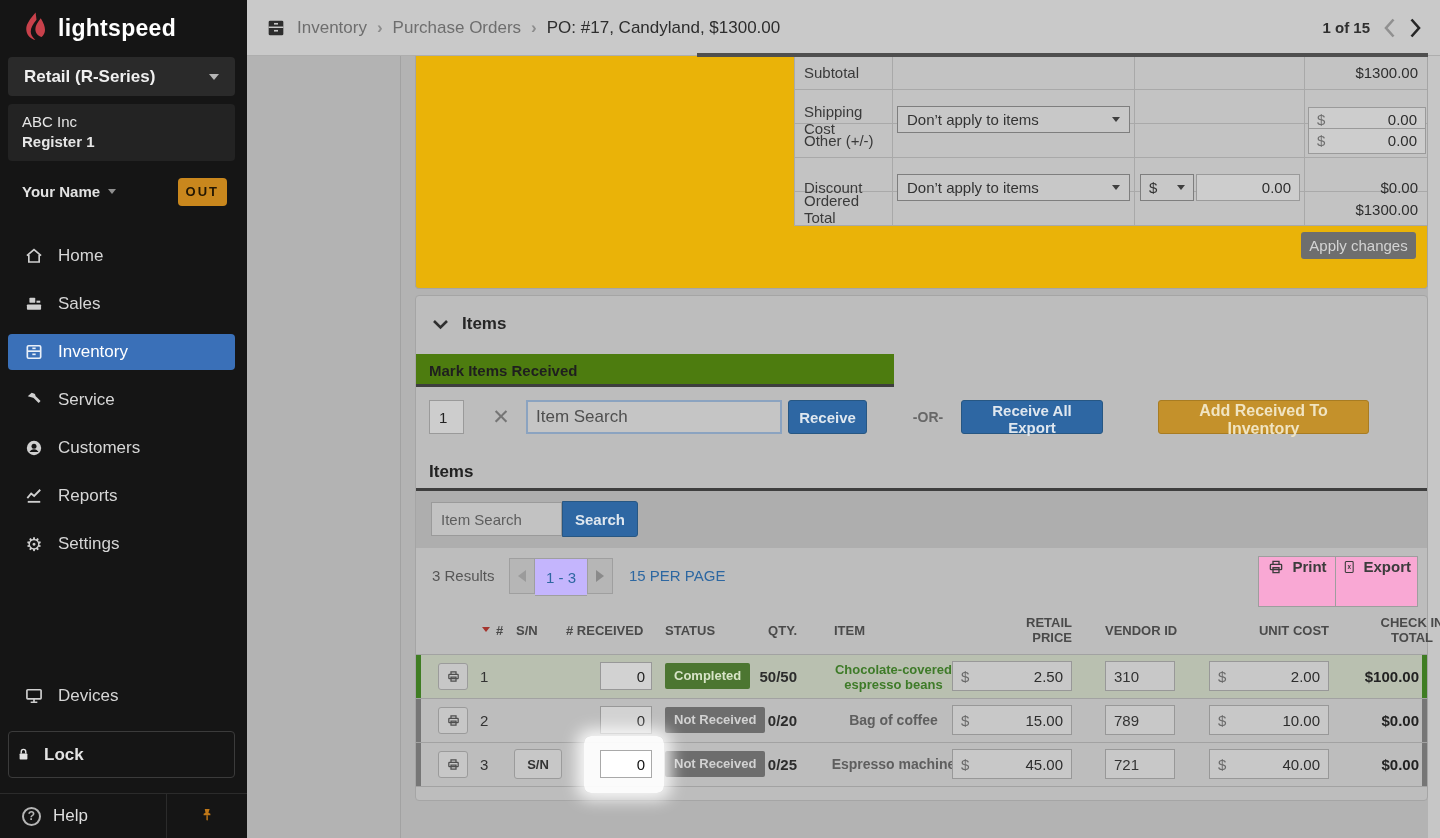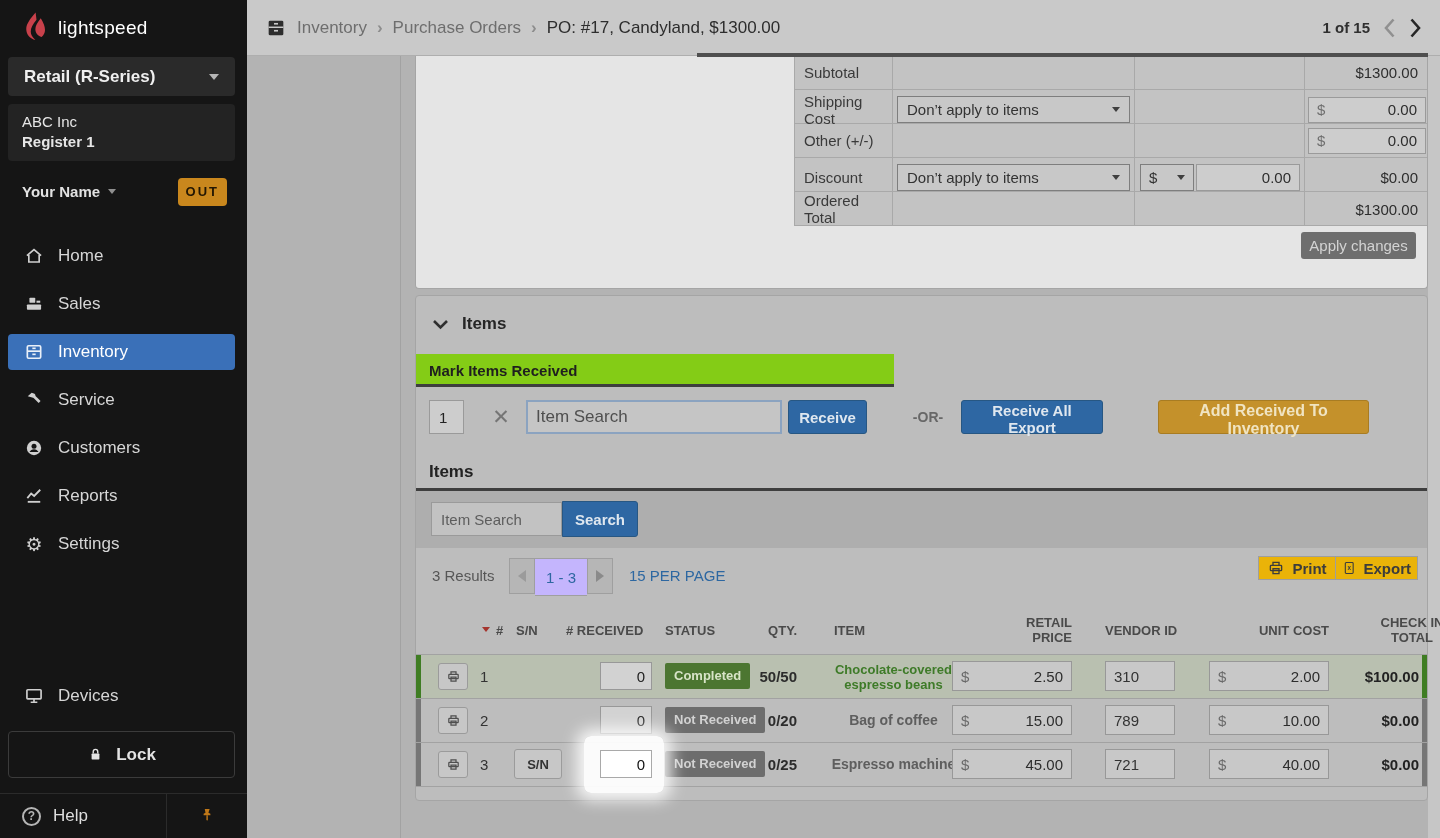--- a/index.html
+++ b/index.html
@@ -1,21 +1,21 @@
 <!DOCTYPE html>
 <html><head>
 <meta charset="utf-8">
 <style>
   html,body{margin:0;padding:0;background:#888;}
   #app{position:relative;width:1440px;height:838px;overflow:hidden;
        font-family:"Liberation Sans",sans-serif;-webkit-font-smoothing:antialiased;}
   
   .sidebar{position:absolute;left:0;top:0;width:247px;height:838px;background:#151515;color:#d9d9d9;}
   .logo{position:absolute;left:20px;top:10px;display:flex;align-items:center;gap:8px;cursor:pointer;}
-  .logo-text{color:#fff;font-size:19px;font-weight:normal;letter-spacing:.3px;}
+  .logo-text{color:#fff;font-size:23px;font-weight:bold;letter-spacing:.3px;}
   .prod-sel{position:absolute;left:8px;top:57px;width:227px;height:39px;background:#2a2a2a;border-radius:4px;
             display:flex;align-items:center;justify-content:space-between;padding:0 16px;box-sizing:border-box;cursor:pointer;}
   .prod-sel span.lbl{font-size:17px;font-weight:bold;color:#efefef;}
   .tri-dn{width:0;height:0;border-left:5px solid transparent;border-right:5px solid transparent;border-top:6px solid #b5b5b5;}
   .acct{position:absolute;left:8px;top:104px;width:227px;height:57px;background:#232323;border-radius:4px;
         padding:8px 14px;box-sizing:border-box;font-size:15px;line-height:20px;color:#e6e6e6;cursor:pointer;}
   .acct .b{font-weight:bold;}
   .user-row{position:absolute;left:22px;top:177px;width:205px;height:29px;display:flex;align-items:center;}
   .user-name{font-size:15px;font-weight:bold;color:#e2e2e2;display:flex;align-items:center;gap:8px;cursor:pointer;}
   .user-name .tri-dn{border-top-color:#8f8f8f;border-left-width:4px;border-right-width:4px;border-top-width:5px;}
@@ -24,21 +24,21 @@
   .nav{position:absolute;left:8px;top:238px;width:227px;}
   .nav-item{height:36px;margin-bottom:12px;display:flex;align-items:center;border-radius:4px;cursor:pointer;color:#cfcfcf;}
   .nav-item .ic{width:20px;height:20px;margin:0 14px 0 16px;display:flex;align-items:center;justify-content:center;flex:none;}
   .nav-item .nl{font-size:17px;color:#d6d6d6;}
   .nav-item.active{background:#3a70b8;}
   .nav-item.active .nl{color:#fff;}
   .nav-item.active .ic{color:#eaf0f8;}
   .gear-glyph{font-family:"DejaVu Sans",sans-serif;font-size:19px;line-height:20px;color:#cfcfcf;}
   .devices-item{position:absolute;left:8px;top:678px;width:227px;}
   .lock-btn{position:absolute;left:8px;top:731px;width:227px;height:47px;background:transparent;border:1px solid #3b3b3b;
-            border-radius:4px;display:flex;align-items:center;justify-content:center;gap:12px;color:#e3e3e3;
+            border-radius:4px;display:flex;align-items:center;gap:12px;color:#e3e3e3;
             font-size:17px;font-weight:bold;font-family:inherit;cursor:pointer;}
   .bottom-bar{position:absolute;left:0;bottom:0;width:247px;height:44px;border-top:1px solid #2b2b2b;display:flex;align-items:center;}
   .help-area{display:flex;align-items:center;gap:12px;padding-left:22px;width:144px;cursor:pointer;}
   .help-circ{width:19px;height:19px;border:2px solid #b5b5b5;border-radius:50%;color:#b5b5b5;font-size:12px;font-weight:bold;
              display:flex;align-items:center;justify-content:center;box-sizing:border-box;}
   .help-lbl{font-size:17px;color:#dedede;}
   .bb-div{width:1px;height:44px;background:#2b2b2b;}
   .pin-area{flex:1;display:flex;align-items:center;justify-content:center;cursor:pointer;}
   
   .main{position:absolute;left:247px;top:0;width:1193px;height:838px;background:#b3b3b3;}
@@ -48,48 +48,48 @@
   .crumb{font-size:17px;color:#6e6e6e;cursor:pointer;}
   .crumb.current{color:#2d2d2d;cursor:default;}
   .crumb-sep{font-size:17px;color:#8d8d8d;font-weight:bold;}
   .tb-right{margin-left:auto;display:flex;align-items:center;padding-right:18px;gap:13px;}
   .pager-txt{font-size:15px;font-weight:bold;color:#2f2f2f;}
   .content{position:absolute;left:0;top:56px;width:1193px;height:782px;background:#b3b3b3;}
   .gutter-line{position:absolute;left:153px;top:0;width:1px;height:782px;background:#a2a2a2;}
   .scroll-track{position:absolute;left:1181px;top:0;width:12px;height:782px;background:#c6c6c6;}
   .cut-line{position:absolute;left:450px;top:-3px;width:731px;height:4px;background:#4f4f4f;z-index:2;}
   
-  .totals-card{position:absolute;left:168px;top:0;width:1013px;height:233px;background:#e5e5e5;
+  .totals-card{position:absolute;left:168px;top:0;width:1013px;height:233px;background:#eab308;
                border:1px solid #a5a5a5;border-top:none;border-radius:0 0 4px 4px;box-sizing:border-box;}
   .totals-table{position:absolute;left:378px;top:0;width:633px;border-left:1px solid #a9a9a9;box-sizing:border-box;}
   .trow{display:grid;grid-template-columns:98px 242px 170px 123px;height:33px;border-bottom:1px solid #a9a9a9;background:#c3c3c3;}
   .tcell{display:flex;align-items:center;box-sizing:border-box;font-size:15px;color:#333;}
   .tcell.bR{border-right:1px solid #a9a9a9;}
   .tcell.lab{padding-left:9px;color:#3a3a3a;}
   .tcell.val{justify-content:flex-end;padding-right:10px;color:#2d2d2d;}
-  .sel-box{margin:6px 4px;height:27px;flex:1;background:#c8c8c8;border:1px solid #7e7e7e;display:flex;align-items:center;
+  .sel-box{margin:16px 4px;height:27px;flex:1;background:#c8c8c8;border:1px solid #7e7e7e;display:flex;align-items:center;
            padding:0 9px;box-sizing:border-box;font-size:15px;color:#333;cursor:pointer;}
   .sel-box .tri-dn{margin-left:auto;border-top-color:#3f3f3f;border-left-width:4px;border-right-width:4px;border-top-width:5px;}
   .money-cell{margin:3px 2px 3px 3px;flex:1;height:26px;border:1px solid #9a9a9a;background:#cdcdcd;display:flex;
               align-items:center;box-sizing:border-box;}
   .money-cell .cur{padding-left:8px;color:#6f6f6f;font-size:15px;}
   .money-cell .amt{margin-left:auto;padding-right:8px;font-size:15px;color:#2d2d2d;}
   .unit-sel{width:54px;height:27px;margin-left:5px;background:#c8c8c8;border:1px solid #7e7e7e;display:flex;align-items:center;
             padding:0 8px;box-sizing:border-box;font-size:15px;color:#333;cursor:pointer;}
   .unit-sel .tri-dn{margin-left:auto;border-top-color:#3f3f3f;border-left-width:4px;border-right-width:4px;border-top-width:5px;}
   .disc-input{width:104px;height:27px;margin-left:2px;background:#cdcdcd;border:1px solid #9a9a9a;box-sizing:border-box;
               text-align:right;padding-right:8px;font-size:15px;color:#2d2d2d;font-family:inherit;}
   .apply-btn{position:absolute;left:885px;top:176px;width:115px;height:27px;background:#6e6e6e;border:none;border-radius:3px;
              color:#d3d3d3;font-size:15px;font-family:inherit;cursor:pointer;}
   
   .items-card{position:absolute;left:168px;top:239px;width:1013px;height:506px;background:#bdbdbd;
               border:1px solid #a5a5a5;border-radius:4px;box-sizing:border-box;}
   .sec-head{position:absolute;left:16px;top:18px;display:flex;align-items:center;gap:13px;}
   .sec-head .t{font-size:17px;font-weight:bold;color:#262626;}
-  .mark-bar{position:absolute;left:0;top:58px;width:478px;height:33px;background:#84cc16;border-bottom:3px solid #3e3e3e;
+  .mark-bar{position:absolute;left:0;top:58px;width:478px;height:33px;background:#4d7c0f;border-bottom:3px solid #3e3e3e;
             font-size:15px;font-weight:bold;color:#1f1f1f;line-height:33px;padding-left:13px;box-sizing:border-box;}
   .recv-row{position:absolute;left:0;top:104px;width:1011px;height:36px;}
   .qty-input{position:absolute;left:13px;top:0;width:35px;height:34px;background:#cdcdcd;border:1px solid #9a9a9a;
              box-sizing:border-box;font-size:15px;padding-left:9px;color:#222;font-family:inherit;}
   .clear-x{position:absolute;left:72px;top:0;width:26px;height:34px;font-size:21px;color:#757575;display:flex;
            align-items:center;justify-content:center;cursor:pointer;}
   .isearch{position:absolute;left:110px;top:0;width:256px;height:34px;background:#c5c5c5;border:2px solid #8ba3c0;
            box-sizing:border-box;font-size:17px;color:#4f4f4f;padding-left:8px;font-family:inherit;}
   .isearch::placeholder{color:#4f4f4f;opacity:1;}
   .btn-blue{background:#2e67a3;border:1px solid #275783;border-radius:3px;color:#dfe7ef;font-weight:bold;
@@ -111,21 +111,21 @@
   .res-txt{position:absolute;left:16px;top:0;height:56px;line-height:56px;font-size:15px;color:#565656;}
   .pager{position:absolute;left:93px;top:10px;height:36px;display:flex;}
   .pg-btn{width:26px;height:36px;background:#b6b6b6;border:1px solid #9f9f9f;display:flex;align-items:center;
           justify-content:center;box-sizing:border-box;cursor:pointer;}
   .pg-mid{width:52px;height:36px;background:#c4b5fd;border-top:1px solid #9f9f9f;border-bottom:1px solid #9f9f9f;
           display:flex;align-items:center;justify-content:center;font-size:15px;color:#2d67a1;cursor:pointer;}
   .tri-l{width:0;height:0;border-top:6px solid transparent;border-bottom:6px solid transparent;border-right:8px solid #9b9b9b;}
   .tri-r{width:0;height:0;border-top:6px solid transparent;border-bottom:6px solid transparent;border-left:8px solid #8a8a8a;}
   .per-page{position:absolute;left:213px;top:0;height:56px;line-height:56px;font-size:15px;color:#2d67a1;cursor:pointer;}
   .pe-group{position:absolute;left:842px;top:8px;height:38px;display:flex;}
-  .pe-btn{height:24px;background:#eab308;border:1px solid #9e9e9e;display:flex;align-items:center;justify-content:center;
+  .pe-btn{height:51px;background:#f9a8d4;border:1px solid #9e9e9e;display:flex;justify-content:center;
           gap:7px;font-size:15px;font-weight:bold;color:#3c3c3c;box-sizing:border-box;cursor:pointer;font-family:inherit;}
   .pe-btn.print{width:78px;}
   .pe-btn.export{width:83px;margin-left:-1px;}
   
   .ithead{position:absolute;left:0;top:310px;width:1011px;height:48px;font-size:13px;font-weight:bold;color:#4a4a4a;}
   .ithead .hc{position:absolute;top:0;height:48px;display:flex;align-items:center;cursor:pointer;}
   .h-caret{position:absolute;left:66px;top:21px;width:0;height:0;border-left:4px solid transparent;
            border-right:4px solid transparent;border-top:5px solid #a5352e;}
   .h-num{left:80px;}  .h-sn{left:100px;}  .h-recv{left:150px;}  .h-status{left:249px;}
   .h-qty{left:340px;width:41px;justify-content:flex-end;}

